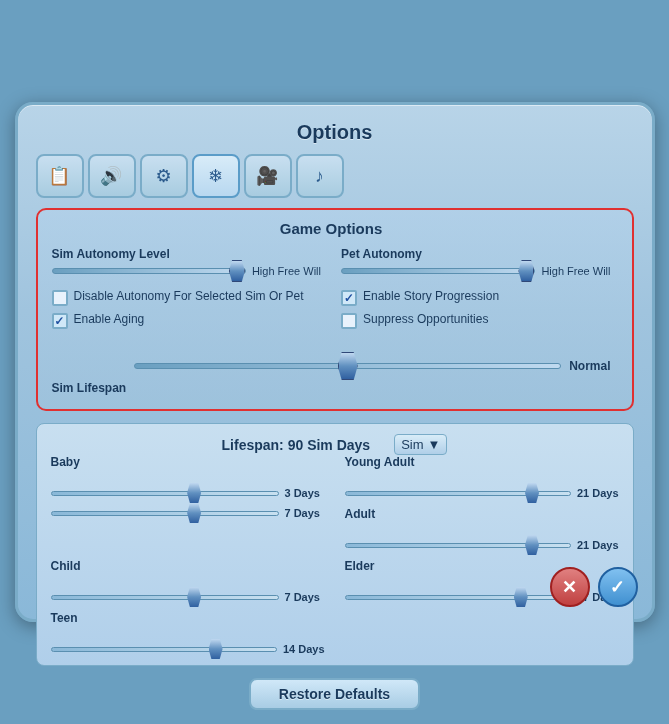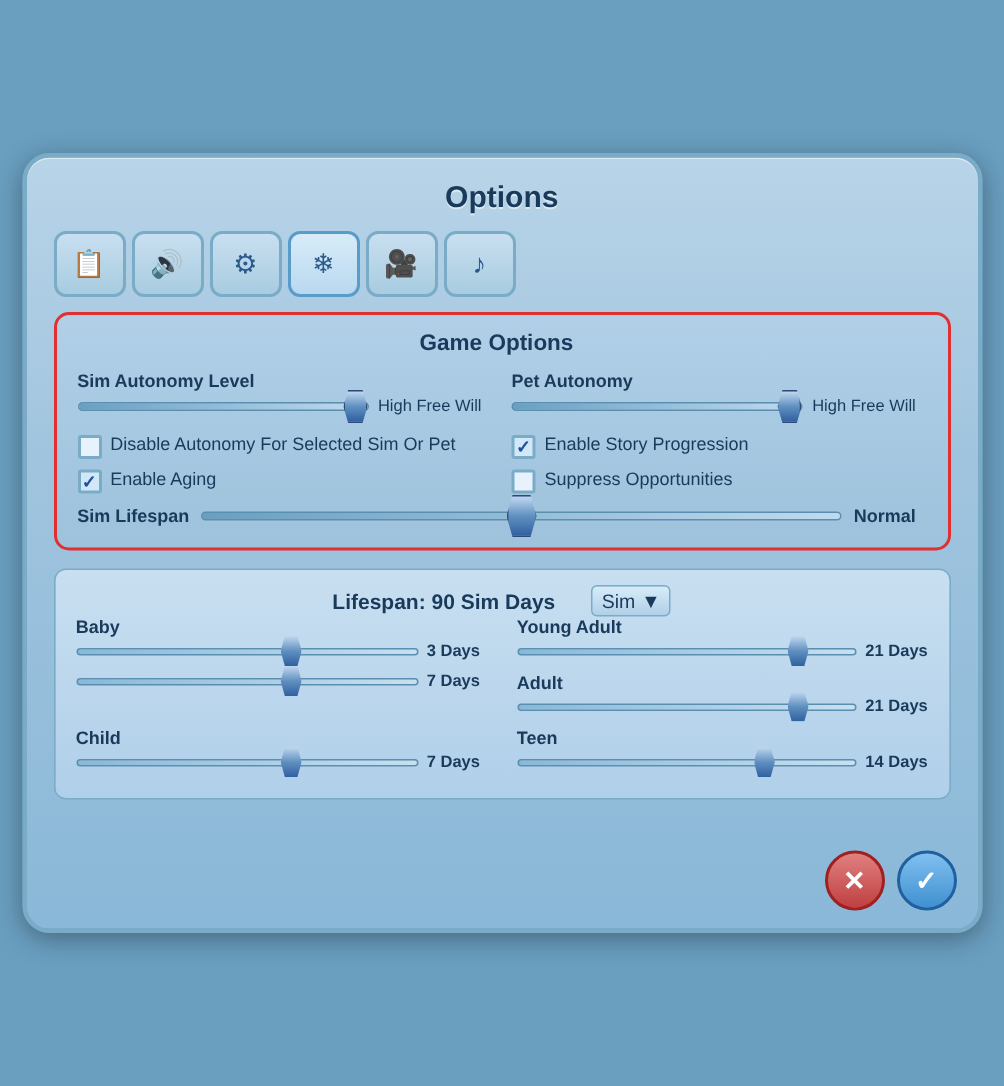--- a/index.html
+++ b/index.html
@@ -183,20 +183,21 @@
       align-items: center;
       gap: 8px;
       margin-top: 8px;
     }
 
     .lifespan-label {
       font-size: 12px;
       color: #1a3a5c;
       font-weight: bold;
       white-space: nowrap;
+      margin-top: 44px;
     }
 
     .lifespan-slider-track {
       flex: 1;
       height: 6px;
       background: linear-gradient(90deg, #6a9fc0, #c0daf0);
       border-radius: 3px;
       border: 1px solid #5a8fb0;
       position: relative;
     }
@@ -257,21 +258,21 @@
 
     .lifespan-grid {
       display: grid;
       grid-template-columns: 1fr 1fr;
       gap: 8px 20px;
     }
 
     .life-stage {
       display: flex;
       flex-direction: column;
-      gap: 3px;
+      gap: 18px;
     }
 
     .life-stage-label {
       font-size: 12px;
       color: #1a3a5c;
       font-weight: bold;
     }
 
     .life-stage-slider {
       display: flex;
@@ -481,34 +482,44 @@
       <div class="life-stage">
         <div class="life-stage-label">Child</div>
         <div class="life-stage-slider">
           <div class="mini-track">
             <div class="mini-thumb" style="left: 60%;"></div>
           </div>
           <span class="mini-value">7 Days</span>
         </div>
       </div>
 
+      <div class="life-stage">
+        <div class="life-stage-label">Elder</div>
+        <div class="life-stage-slider">
+          <div class="mini-track">
+            <div class="mini-thumb" style="left: 75%;"></div>
+          </div>
+          <span class="mini-value">17 Days</span>
+        </div>
+      </div>
 
       <div class="life-stage">
         <div class="life-stage-label">Teen</div>
         <div class="life-stage-slider">
           <div class="mini-track">
             <div class="mini-thumb" style="left: 70%;"></div>
           </div>
           <span class="mini-value">14 Days</span>
         </div>
       </div>
       <div class="life-stage"></div>
     </div>
   </div>
 
+  <button class="restore-btn">Restore Defaults</button>
 
   <div class="bottom-buttons">
     <div class="circle-btn cancel">
       <span>✕</span>
     </div>
     <div class="circle-btn confirm">
       <span>✓</span>
     </div>
   </div>
 </div>

